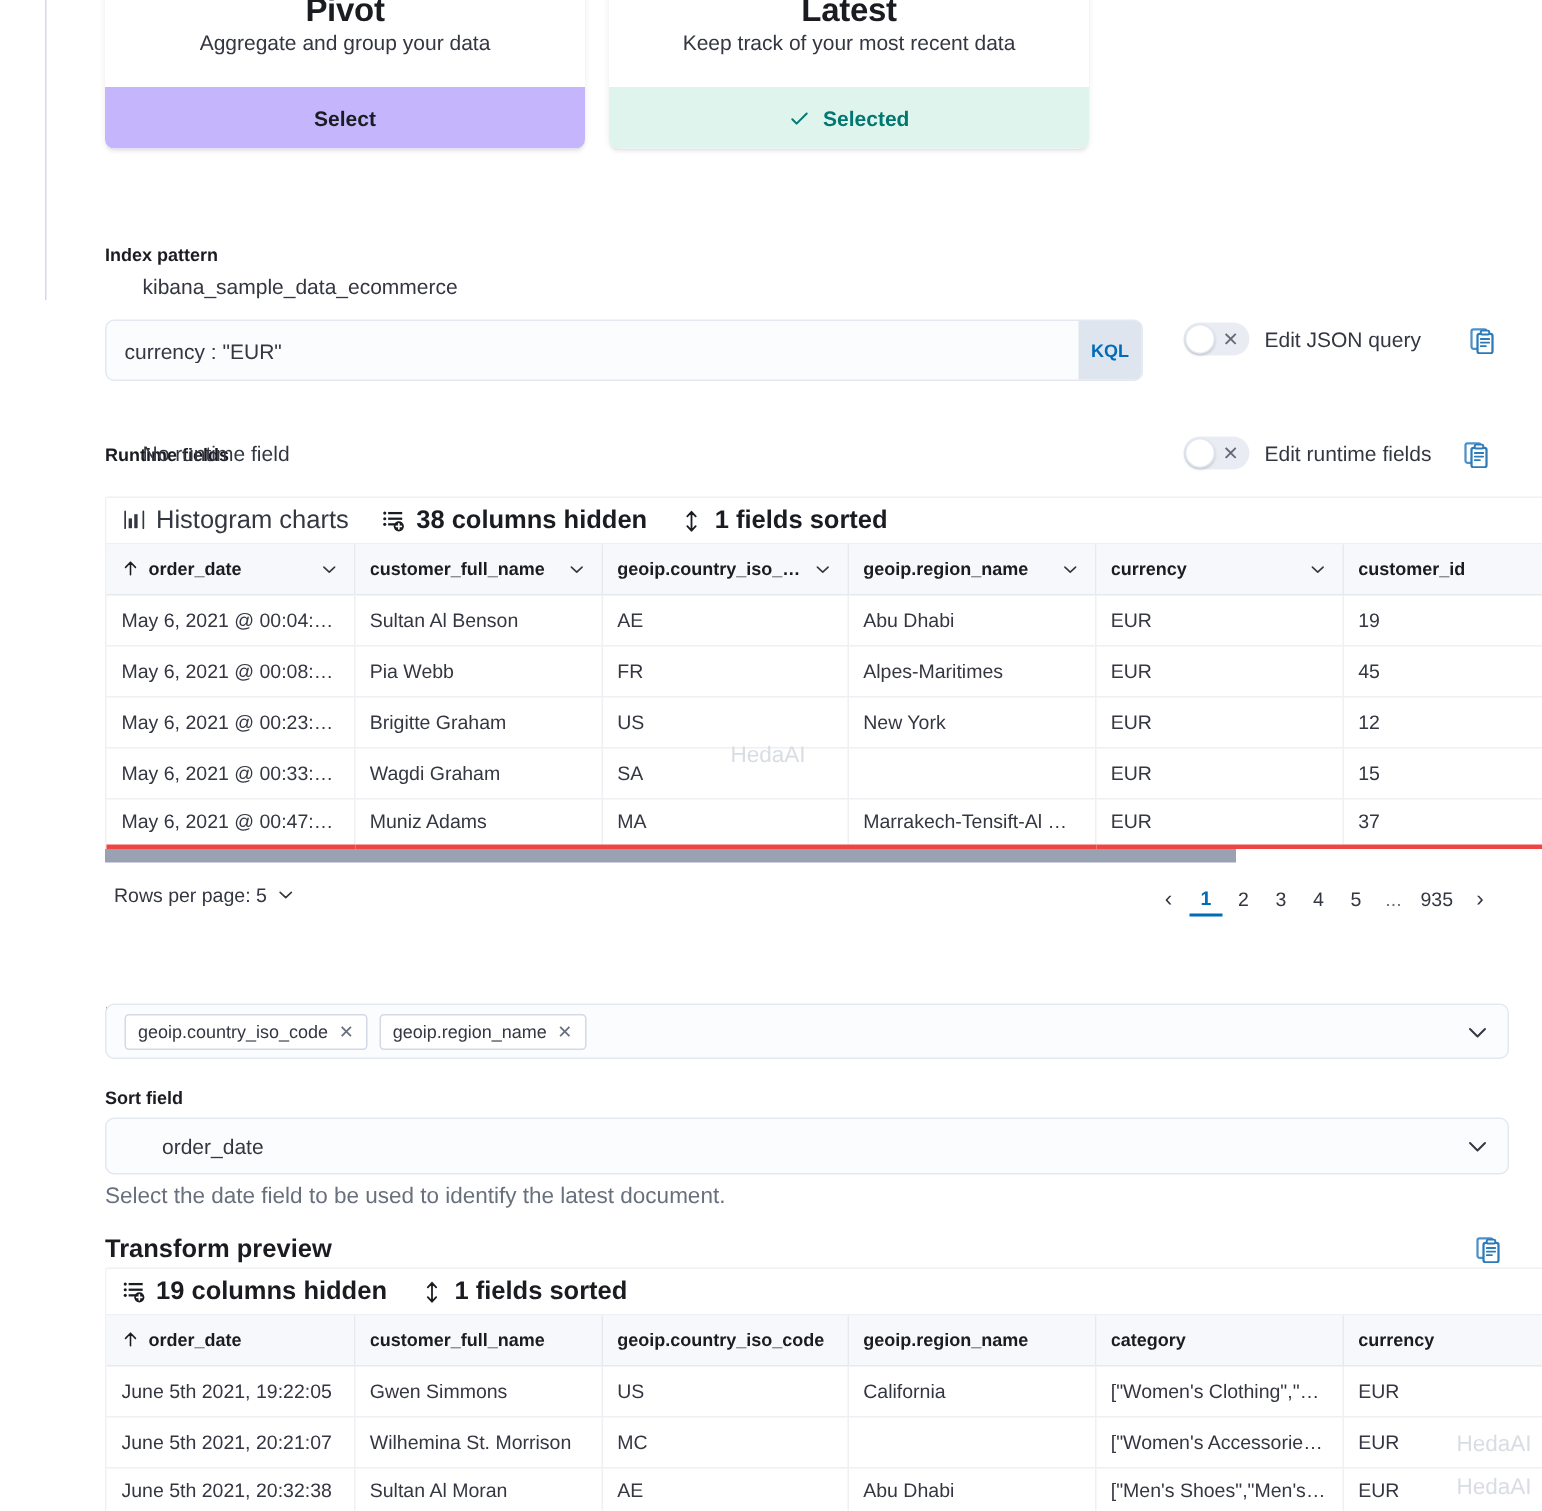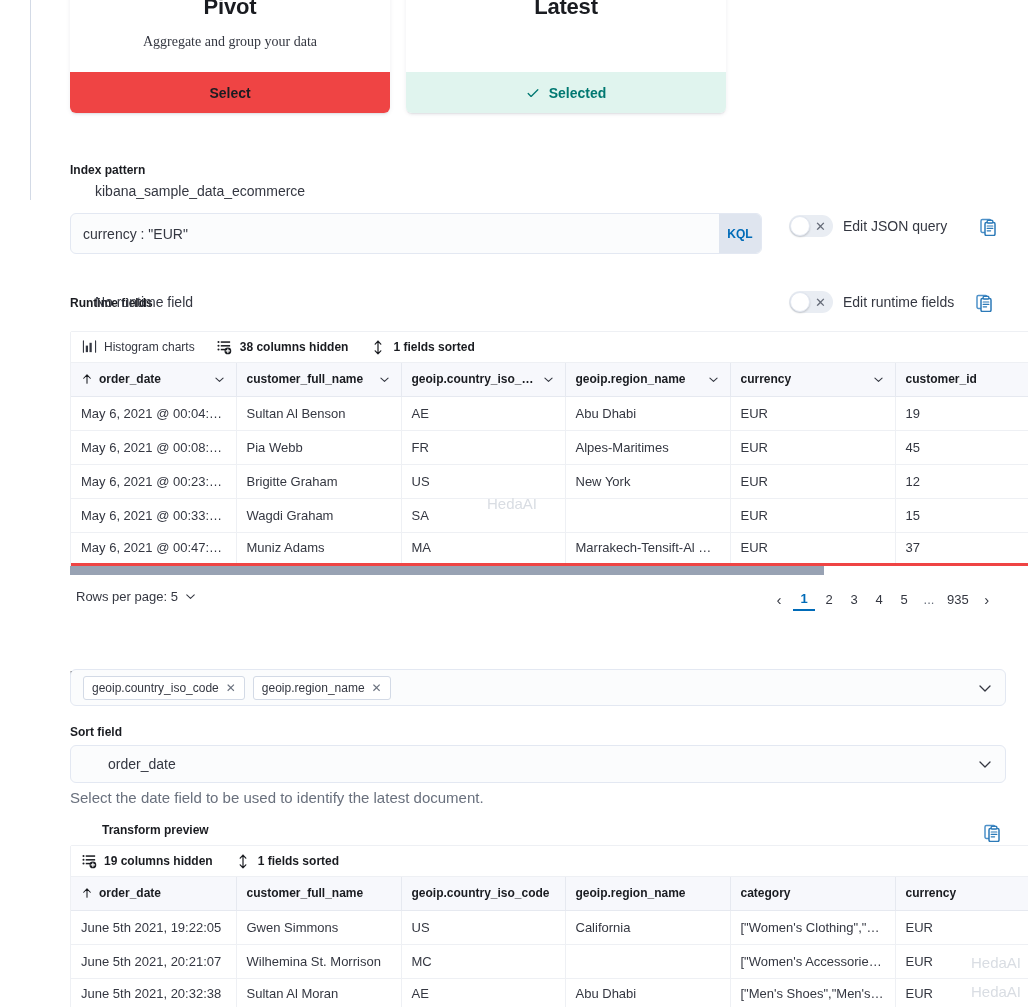--- a/index.html
+++ b/index.html
@@ -23,26 +23,26 @@
   .card {
     width: 320px;
     background: #fff;
     border-radius: 6px;
     box-shadow: 0 1px 5px rgba(45,47,66,.07), 0 3px 2px -1px rgba(45,47,66,.04),
                 0 1px 1px rgba(45,47,66,.05);
     display: flex; flex-direction: column; overflow: hidden;
   }
   .card-body { padding: 40px 16px 22px; text-align:center; flex:1; }
   .card-title { font-size: 22px; font-weight: 700; color: #1a1c21; letter-spacing:-.2px; }
-  .card-sub { margin-top: 14px; font-size: 14px; color: #343741; font-family: Liberation Serif, serif; }
+  .card-sub { font-size: 14px; color: #343741; }
   .card-foot {
     height: 41px; display:flex; align-items:center; justify-content:center;
     font-size: 14px; font-weight: 700;
   }
-  .card-foot.select { background: #ef4444; color: #1a1c21; }
+  .card-foot.select { background: #c4b5fd; color: #1a1c21; }
   .card-foot.selected { background: #e0f4ee; color: #007871; gap: 9px; }
   .check { display:inline-block; width:14px; height:14px; }
 
   
   .lbl { font-size: 12px; font-weight: 700; color: #1a1c21; }
   .val { font-size: 14px; color: #343741; padding-left: 25px; }
   .hint { font-size: 15px; color: #69707d; }
 
   .abs { position: absolute; }
 
@@ -79,21 +79,21 @@
   }
   .toggle-label { font-size:14px; color:#343741; white-space:nowrap;text-align:right; }
   .clip-icon { flex:none; }
 
   
   .grid { position:absolute; border:1px solid #eef0f4; border-radius:2px; background:#fff; }
   .grid-toolbar {
     height:31px; display:flex; align-items:center; gap:22px; padding:0 10px;
     border-bottom:1px solid #eef0f4; background:#fff;
   }
-  .tb-item { display:flex; align-items:center; gap:7px; font-size:12px; font-weight:700; color:#1a1c21; cursor:pointer; }
+  .tb-item { display:flex; align-items:center; gap:7px; font-size:17px; font-weight:700; color:#1a1c21; cursor:pointer; }
   .tb-item.plain { font-weight:400; color:#343741; }
   .tb-ico { display:inline-flex; width:16px; height:16px; align-items:center; justify-content:center; }
 
   table.dg { border-collapse:collapse; width:100%; table-layout:fixed; }
   table.dg th {
     background:#f7f8fc; font-size:12px; font-weight:700; color:#1a1c21;
     text-align:left; padding:0 10px; height:33px;
     border-right:1px solid #e6e9f0; border-bottom:1px solid #e6e9f0;
     white-space:nowrap; overflow:hidden;
   }
@@ -128,21 +128,21 @@
     display:flex; align-items:center; padding:0 12px; gap:8px;
   }
   .combo .caret { margin-left:auto; color:#343741; }
   .pill {
     display:inline-flex; align-items:center; gap:7px;
     border:1px solid #d3dae6; border-radius:3px; background:#fff;
     height:24px; padding:0 8px; font-size:12px; color:#343741;
   }
   .pill .xx { color:#69707d; font-size:12px; cursor:pointer; }
 
-  .section-title { position:absolute; font-size:12px; font-weight:700; color:#1a1c21;margin-left:32px; }
+  .section-title { position:absolute; font-size:17px; font-weight:700; color:#1a1c21; }
 
   .watermark {
     position:absolute; color:#d9dde3; font-size:15px; pointer-events:none;
     font-family:"Liberation Sans", sans-serif;
   }
 
   svg { display:block; }
 </style>
 </head>
 <body>
@@ -159,20 +159,21 @@
         <div class="card-sub">Aggregate and group your data</div>
       </div>
       <div class="card-foot select">
         <span>Select</span>
       </div>
     </div>
 
     <div class="card">
       <div class="card-body">
         <div class="card-title">Latest</div>
+        <div class="card-sub">Keep track of your most recent data</div>
       </div>
       <div class="card-foot selected">
         <span class="check">
           <svg width="14" height="14" viewBox="0 0 16 16">
               <path d="M2.5 8.6l3.3 3.3 7.7-7.7" fill="none" stroke="#007871" stroke-width="1.5" stroke-linecap="round" stroke-linejoin="round"></path>
             </svg>
         </span>
         <span>Selected</span>
       </div>
     </div>

